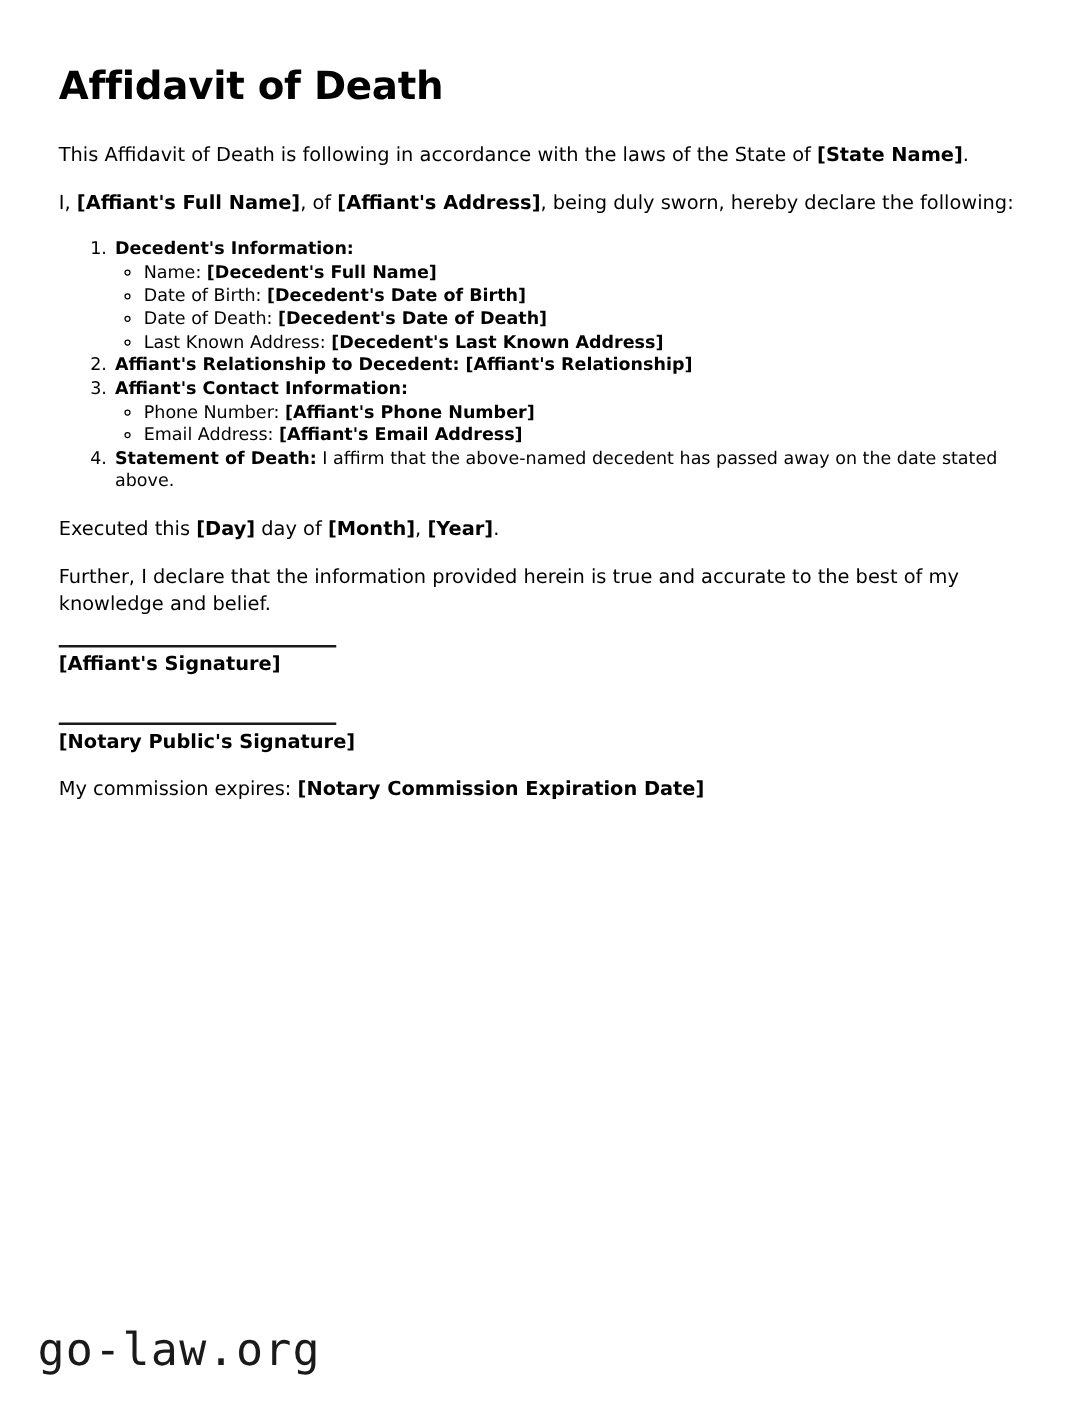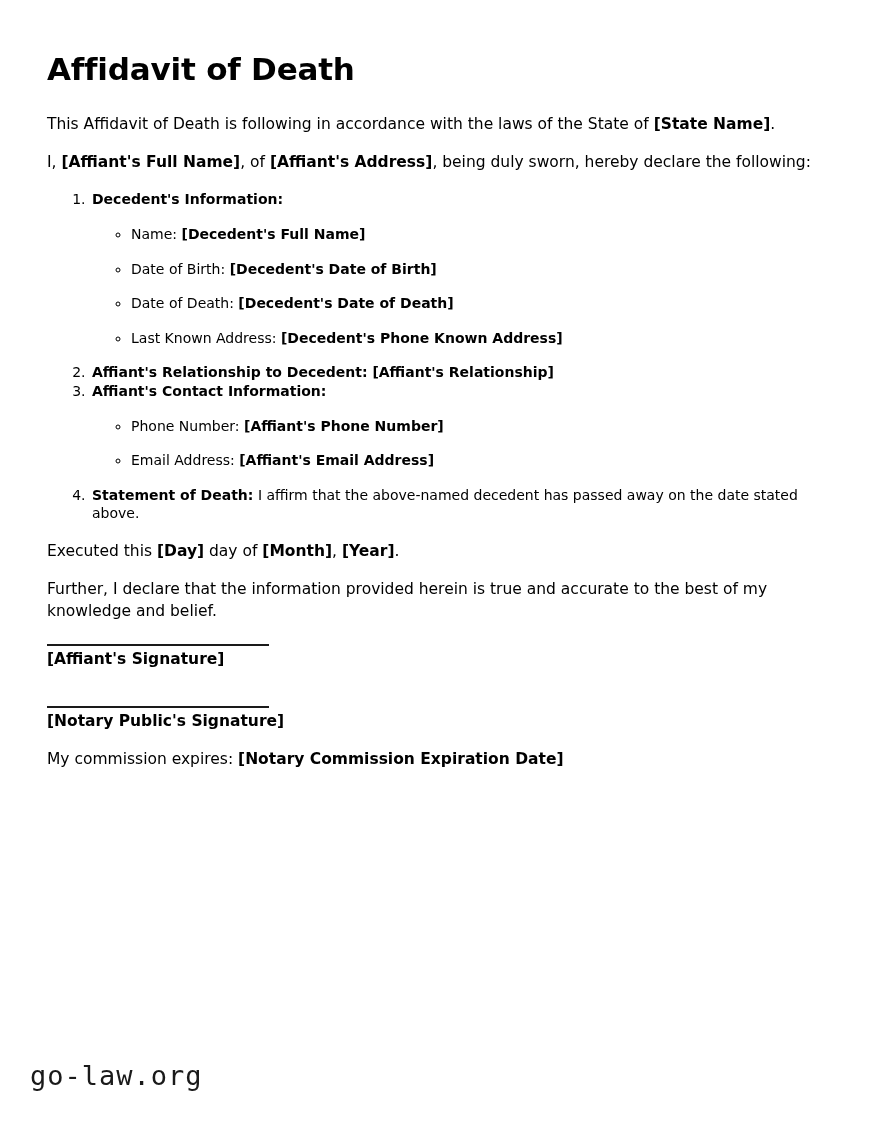--- a/index.html
+++ b/index.html
@@ -51,21 +51,21 @@
   ol.main-list > li {
     margin: 0 0 0 0;
     padding-left: 2px;
   }
   ul.sub-list {
     margin: 0;
     padding-left: 23px;
     list-style-type: circle;
   }
   ul.sub-list > li {
-    margin: 16px;
+    margin: 0;
   }
   .sig-block { margin-top: 22px; }
   .sig-line {
     width: 222px;
     height: 0;
     border-top: 2px solid #1a1a1a;
     margin: 0 0 3px 0;
   }
   .sig-label {
     font-size: 15.5px;
@@ -77,21 +77,21 @@
   .commission {
     font-size: 15.5px;
     line-height: 1.38;
     margin: 17px 0 0 0;
   }
   .footer {
     position: absolute;
     left: 30px;
     top: 1060px;
     font-family: "DejaVu Sans Mono", "Liberation Mono", monospace;
-    font-size: 27px;
+    font-size: 36px;
     color: #1a1a1a;
     letter-spacing: 1px;
   }
 </style>
 </head>
 <body>
 
 <div class="page">
   <div class="content">
 
@@ -102,21 +102,21 @@
     <p class="para"><span>I, </span><b>[Affiant's Full Name]</b><span>, of </span><b>[Affiant's Address]</b><span>, being duly sworn, hereby declare the following:</span></p>
 
     <ol class="main-list">
 
       <li>
         <b>Decedent's Information:</b>
         <ul class="sub-list">
           <li><span>Name: </span><b>[Decedent's Full Name]</b></li>
           <li><span>Date of Birth: </span><b>[Decedent's Date of Birth]</b></li>
           <li><span>Date of Death: </span><b>[Decedent's Date of Death]</b></li>
-          <li><span>Last Known Address: </span><b>[Decedent's Phone Known Address]</b></li>
+          <li><span>Last Known Address: </span><b>[Decedent's Last Known Address]</b></li>
         </ul>
       </li>
 
       <li>
         <b>Affiant's Relationship to Decedent: [Affiant's Relationship]</b>
       </li>
 
       <li>
         <b>Affiant's Contact Information:</b>
         <ul class="sub-list">

